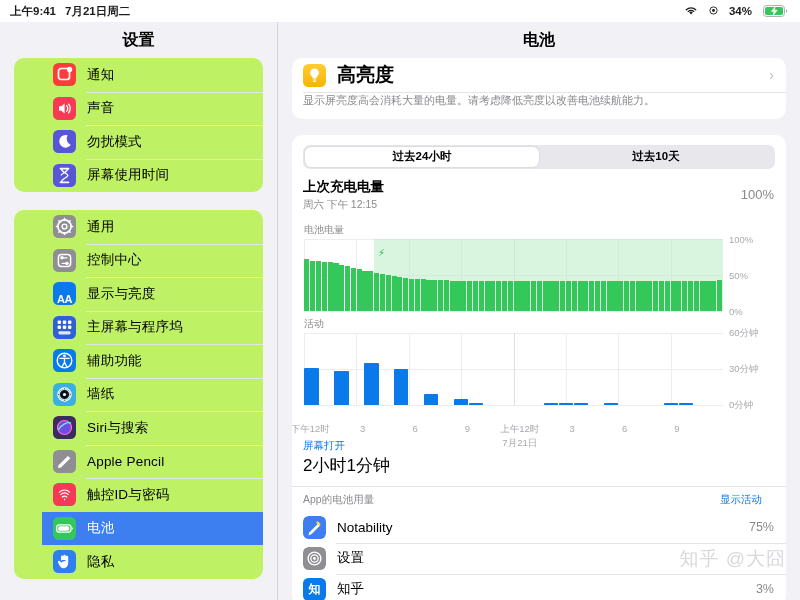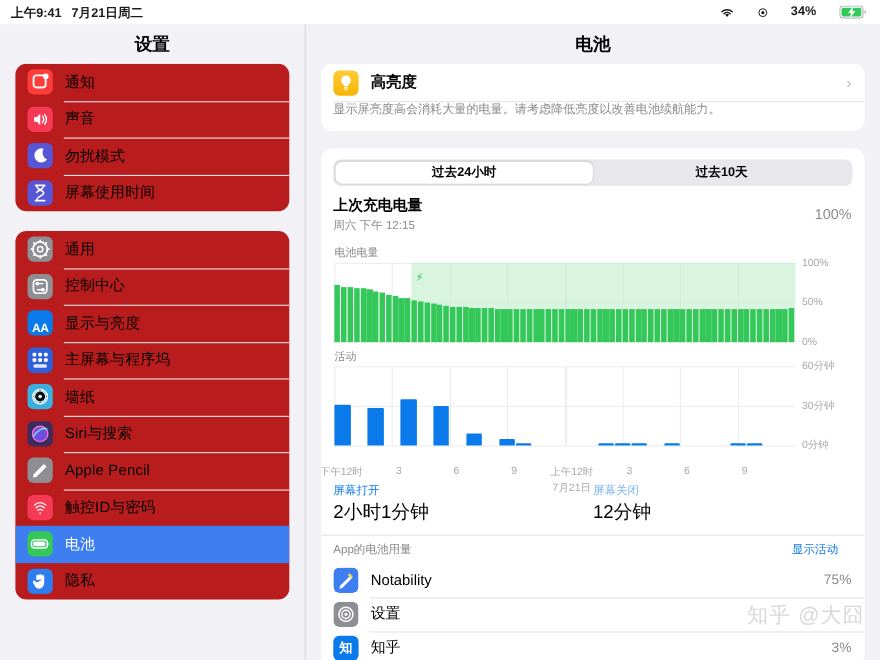--- a/index.html
+++ b/index.html
@@ -14,21 +14,21 @@
 
   
   .statusbar {
     height: 22px; flex: 0 0 22px;
     display: flex; align-items: center;
     padding: 0 12px 0 10px;
     font-size: 11.5px; font-weight: bold; color: #1c1c1e;
     background: #ffffff;
   }
   .sb-left { display: flex; align-items: center; gap: 9px; }
-  .sb-right { margin-left: auto; display: flex; align-items: center; gap: 21px; }
+  .sb-right { margin-left: auto; display: flex; align-items: flex-start; gap: 11px; }
   .sb-pct { font-size: 11.5px; font-weight: bold; }
   .wifi-ico { width: 14px; height: 11px; display: block; }
   .loc-ico { width: 9px; height: 9px; display: block; }
   .batt-ico { width: 25px; height: 12px; display: block; }
 
   
   .split { flex: 1; display: flex; min-height: 0; }
 
   
   .sidebar {
@@ -38,24 +38,25 @@
     display: flex; flex-direction: column;
     overflow: hidden;
   }
   .sidebar-title {
     height: 36px; flex: 0 0 36px;
     display: flex; align-items: center; justify-content: center;
     font-size: 16px; font-weight: bold; color: #000;
   }
   .sb-scroll { flex: 1; overflow: hidden; padding: 0 14px; }
   .group {
-    background: #b91c1c;
+    background: #bef264;
     border-radius: 10px;
     overflow: hidden;
     margin-bottom: 18px;
+    padding-left: 28px;
   }
   .row {
     display: flex; align-items: center;
     height: 33.5px;
     padding-left: 11px;
     position: relative;
   }
   .row + .row::before {
     content: ""; position: absolute; left: 44px; right: 0; top: 0;
     height: 1px; background: #e4e3e8;
@@ -95,21 +96,21 @@
     margin-bottom: 16px; overflow: hidden;
   }
 
   
   .bright-row { display: flex; align-items: center; height: 34px; padding: 0 12px 0 11px; }
   .bright-ico {
     width: 23px; height: 23px; flex: 0 0 23px; border-radius: 5.5px;
     background: linear-gradient(180deg,#ffcc33,#f5b507);
     display: flex; align-items: center; justify-content: center;
   }
-  .bright-label { margin-left: 11px; font-size: 14px; font-weight: bold; color: #000; }
+  .bright-label { margin-left: 11px; font-size: 19px; font-weight: bold; color: #000; }
   .chev { margin-left: auto; color: #bcbbc1; font-size: 14px; line-height: 1; }
   .bright-desc {
     font-size: 11px; color: #8a8a8e; line-height: 1.45;
     padding: 0 12px 10px 11px;
   }
   .hairline { height: 1px; background: #e4e3e8; margin-left: 11px; }
 
   
   .seg-wrap { padding: 10px 11px 0 11px; }
   .seg {
@@ -309,20 +310,30 @@
                     <rect x="9.8" y="4.6" width="3.4" height="3.4" rx="1"></rect>
                     <rect x="15" y="4.6" width="3.4" height="3.4" rx="1"></rect>
                     <rect x="4.6" y="9.6" width="3.4" height="3.4" rx="1"></rect>
                     <rect x="9.8" y="9.6" width="3.4" height="3.4" rx="1"></rect>
                     <rect x="15" y="9.6" width="3.4" height="3.4" rx="1"></rect>
                     <rect x="5.4" y="15.2" width="12.2" height="3.2" rx="1.4" opacity=".85"></rect>
                   </g>
                 </svg>
               </span>
               <span class="rowlabel">主屏幕与程序坞</span>
+            </div>
+            <div class="row">
+              <span class="rowicon" style="background: rgb(10, 122, 235);">
+                <svg viewBox="0 0 23 23" width="23" height="23">
+                  <circle cx="11.5" cy="11.5" r="7.3" fill="none" stroke="#fff" stroke-width="1.4"></circle>
+                  <circle cx="11.5" cy="6.9" r="1.4" fill="#fff"></circle>
+                  <path d="M6.9 9.4h9.2M11.5 9.4v4M11.5 13.4l-2.3 4.1M11.5 13.4l2.3 4.1" stroke="#fff" stroke-width="1.3" stroke-linecap="round"></path>
+                </svg>
+              </span>
+              <span class="rowlabel">辅助功能</span>
             </div>
             <div class="row">
               <span class="rowicon" style="background: rgb(59, 176, 224);">
                 <svg viewBox="0 0 23 23" width="23" height="23">
                   <circle cx="11.5" cy="11.5" r="6.6" fill="none" stroke="#fff" stroke-width="1.2"></circle>
                   <g stroke="#fff" stroke-width="1" opacity=".9">
                     <ellipse cx="11.5" cy="11.5" rx="6.6" ry="2.6"></ellipse>
                     <ellipse cx="11.5" cy="11.5" rx="2.6" ry="6.6"></ellipse>
                     <ellipse cx="11.5" cy="11.5" rx="5" ry="5"></ellipse>
                   </g>
@@ -585,24 +596,20 @@
                 </div>
               <div style="width:52px;flex:0 0 52px"></div>
             </div>
           </div>
 
           <div class="sonoff">
             <div class="so-col">
               <div class="so-cap">屏幕打开</div>
               <div class="so-val">2小时1分钟</div>
             </div>
-            <div class="so-col">
-              <div class="so-cap dim">屏幕关闭</div>
-              <div class="so-val">12分钟</div>
-            </div>
           </div>
 
           <div class="usage-head">
             <span class="usage-title">App的电池用量</span>
             <span class="usage-link">显示活动</span>
           </div>
           <div id="app-list">
               <div class="app-row">
                 <span class="app-ico">
                   <svg viewBox="0 0 23 23" width="23" height="23">

